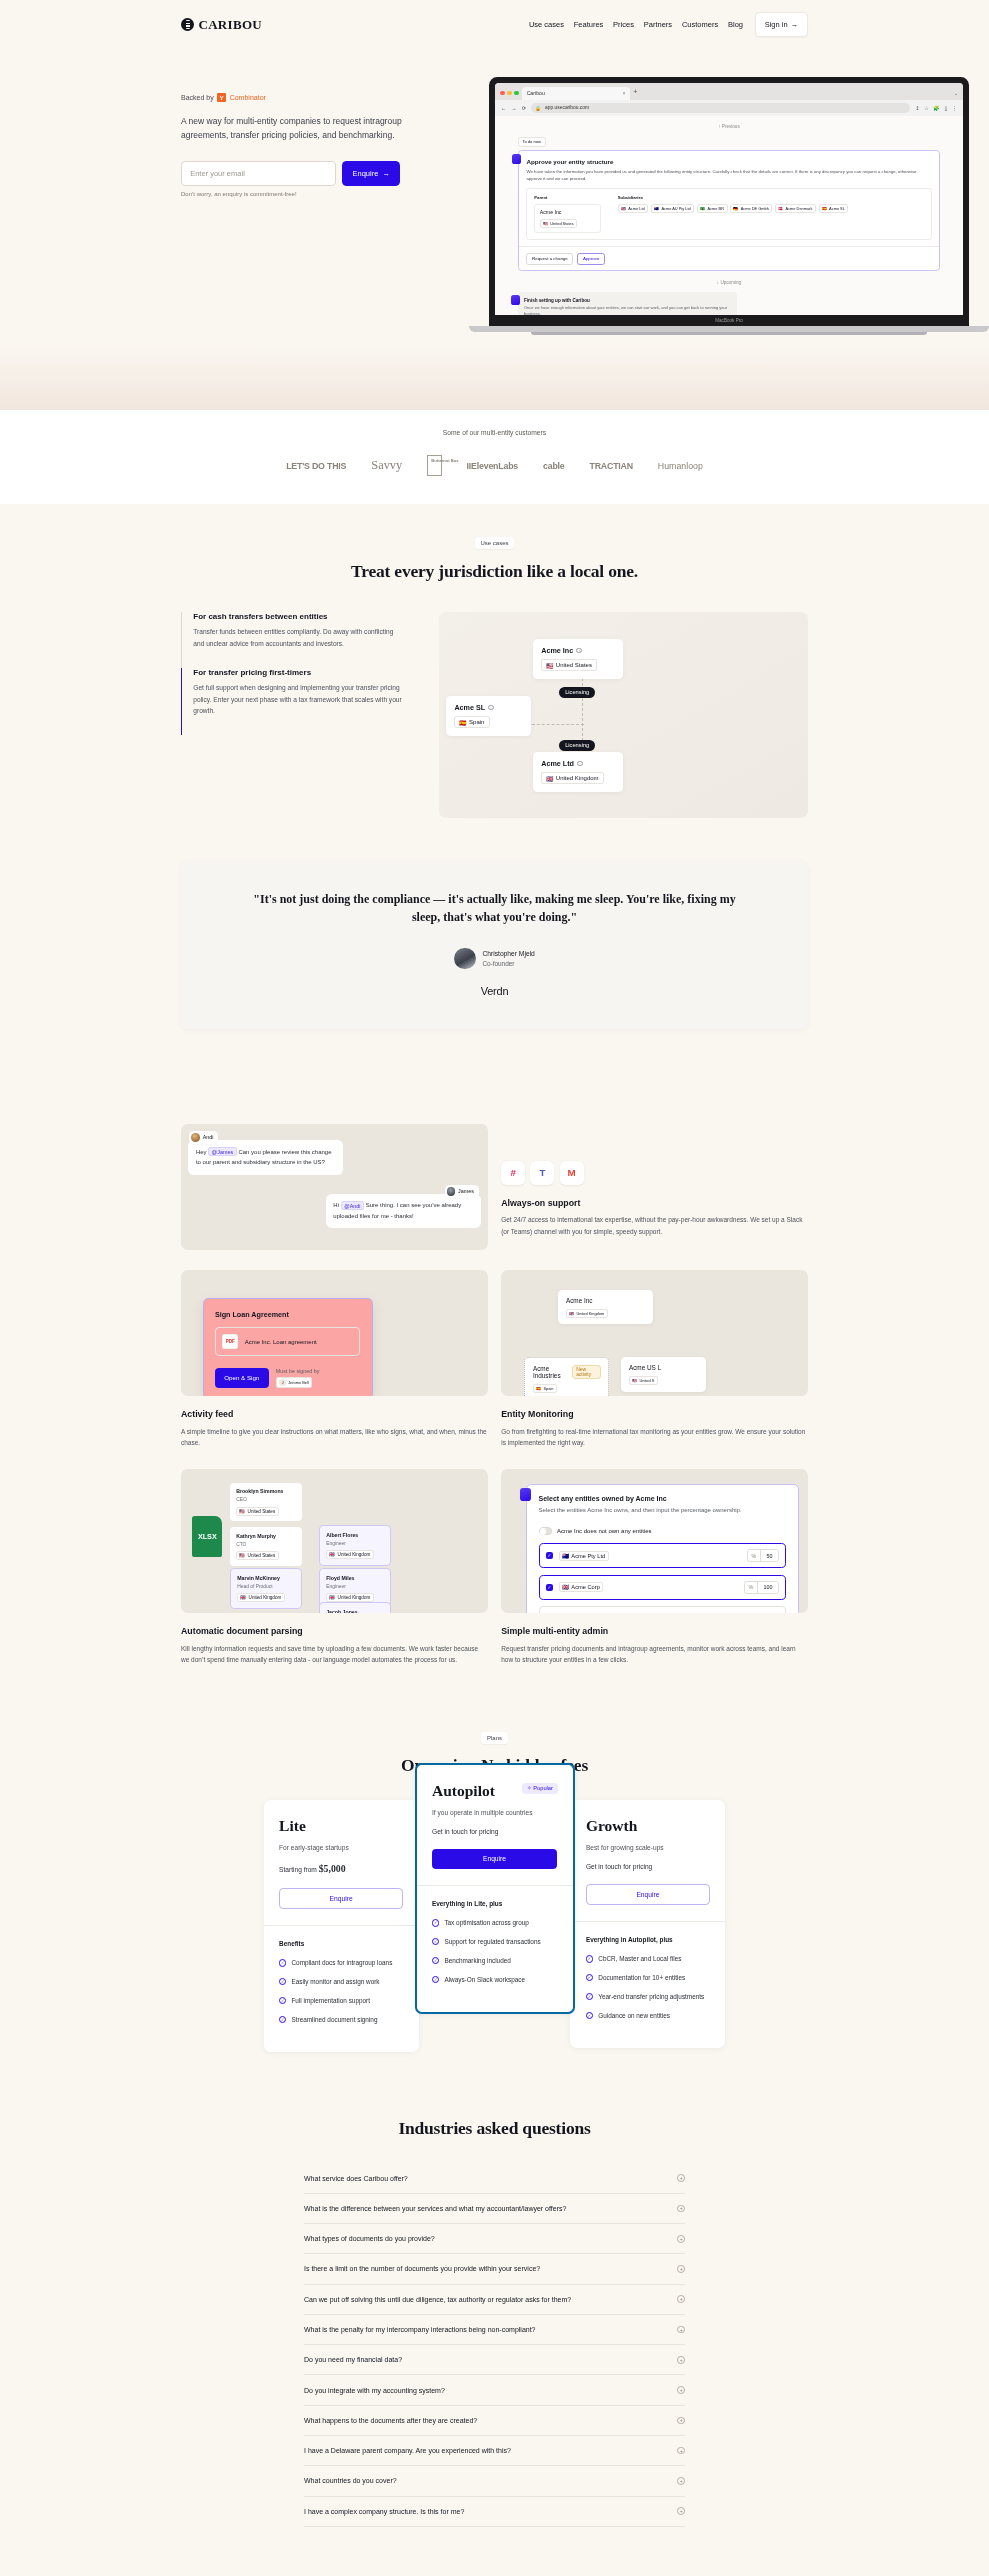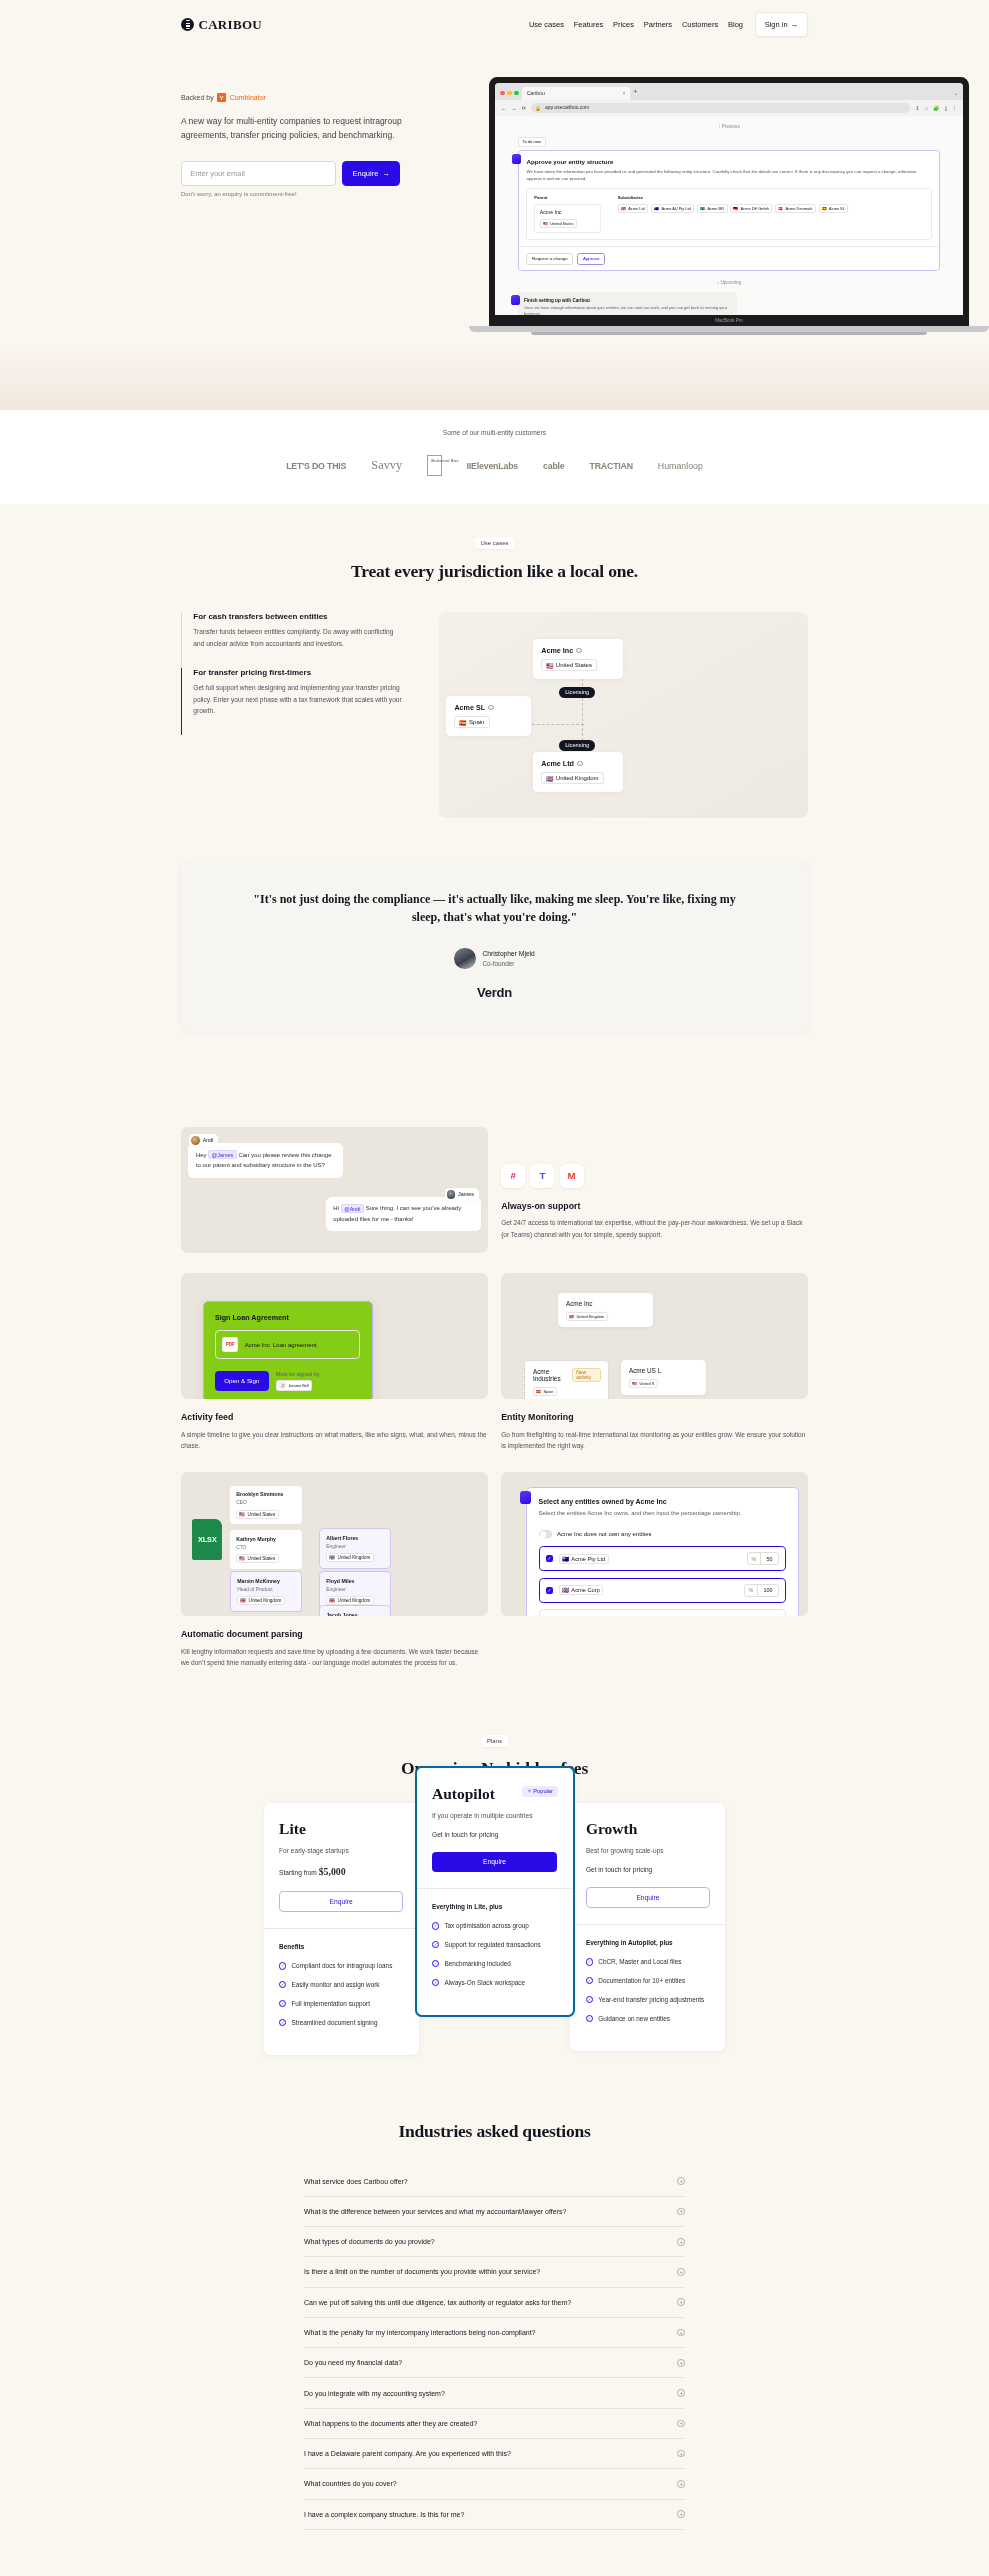--- a/index.html
+++ b/index.html
@@ -254,22 +254,22 @@
     font-weight: 600;
   }
   .q-person { display: flex; justify-content: center; align-items: center; gap: 6.7px; margin-top: 21.6px; }
   .avatar {
     width: 21.6px; height: 21.6px; border-radius: 50%;
     background: linear-gradient(150deg,#7e8490,#3a3f49 55%, #c9ccd2);
   }
   .q-person .nm { font-size: 6.7px; text-align: left; }
   .q-person .rl { font-size: 6.4px; color: #5d6069; text-align: left; margin-top: 2.6px; }
   .q-brand {
-    font-family: "Liberation Sans", sans-serif; font-weight: 700;
-    font-size: 13px; margin-top: 15.5px; letter-spacing: -0.2px;
+    font-family: "Liberation Sans", sans-serif; font-weight: 400;
+    font-size: 11px; margin-top: 15.5px; letter-spacing: -0.2px;
   }
 
   
   .feat-grid { display: flex; gap: 13.4px; margin-top: 29px; }
   .feat-col { flex: 1; }
   .feat-visual {
     background: #eae5dd; border-radius: 6.7px; height: 126px; overflow: hidden;
     position: relative;
   }
   .feat-text h3 { font-size: 8.8px; font-weight: 700; margin: 13px 0 6.7px; }
@@ -619,21 +619,21 @@
           <h3>Always-on support</h3>
           <p>Get 24/7 access to international tax expertise, without the pay-per-hour awkwardness. We set up a Slack (or Teams) channel with you for simple, speedy support.</p>
         </div>
       </div>
     </div>
   </div>
 
   <div class="feat-grid" style="margin-top:20.6px">
     <div class="feat-col">
       <div class="feat-visual">
-        <div style="position:absolute;left:21.6px;top:28px;width:170px;background:#84cc16;border:0.8px solid #b9aef3;border-radius:5.2px;padding:10.3px 11.3px;box-shadow:0 4.1px 12.4px rgba(0,0,0,.08);">
+        <div style="position:absolute;left:21.6px;top:28px;width:170px;background:#fca5a5;border:0.8px solid #b9aef3;border-radius:5.2px;padding:10.3px 11.3px;box-shadow:0 4.1px 12.4px rgba(0,0,0,.08);">
           <div style="font-size:7.2px;font-weight:700;margin-bottom:8.2px">Sign Loan Agreement</div>
           <div style="border:0.5px solid #e7e4df;border-radius:4.1px;padding:6.2px;display:flex;align-items:center;gap:6.2px;">
             <span style="background:#fff;border:0.5px solid #eee;border-radius:2.1px;color:#d93025;font-size:4.6px;font-weight:700;padding:4.1px 2.6px;">PDF</span>
             <span style="font-size:6px">Acme Inc. Loan agreement</span>
           </div>
           <div style="display:flex;align-items:center;gap:7.2px;margin-top:11.3px">
             <button style="background:#2b0ae8;color:#fff;border:none;border-radius:4.1px;padding:6.7px 9.3px;font-size:6.2px;font-family:'Liberation Sans',sans-serif;cursor:pointer">Open &amp; Sign</button>
             <div>
               <div style="font-size:5.4px;color:#5a5d66;margin-bottom:3.1px">Must be signed by</div>
               <span class="flag-chip">
@@ -773,20 +773,24 @@
           </div>
           <div style="border:0.5px solid #e6e2db;border-radius:4.6px;padding:5.2px 6.2px;margin-top:6.2px;display:flex;align-items:center;gap:5.2px">
             <span style="width:7.7px;height:7.7px;border-radius:2.1px;border:0.8px solid #d6d1c9;display:block"></span>
             <span class="flag-chip" style="font-size:5.7px">
                 <span>🇺🇸</span>
                 <span>Acme US Limited</span>
               </span>
           </div>
         </div>
       </div>
+      <div class="feat-text">
+        <h3>Simple multi-entity admin</h3>
+        <p>Request transfer pricing documents and intragroup agreements, monitor work across teams, and learn how to structure your entities in a few clicks.</p>
+      </div>
     </div>
   </div>
 </section>
 
 <section class="sec">
   <div class="sec-head">
     <span class="pill-tag">Plans</span>
     <h2 class="sec-title">One price. No hidden fees</h2>
   </div>
   <div class="plans">

